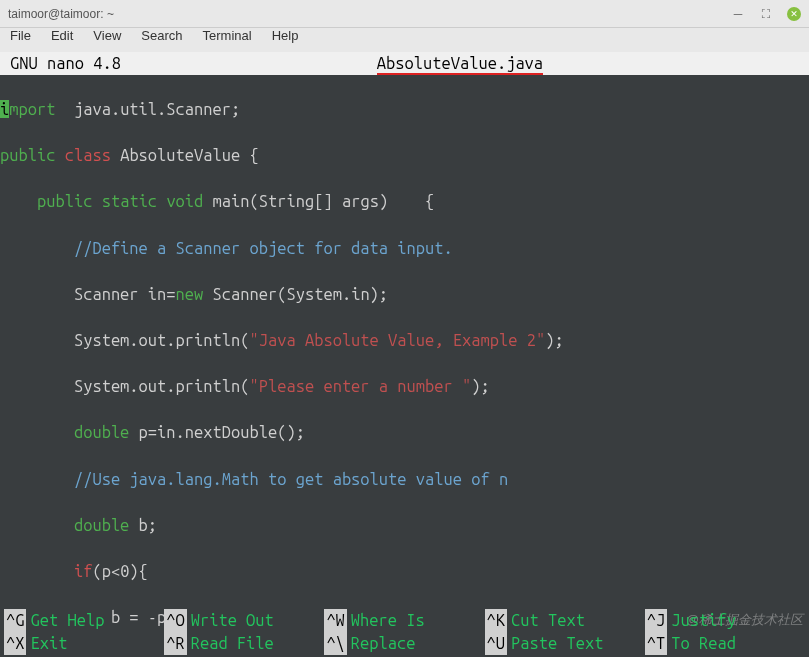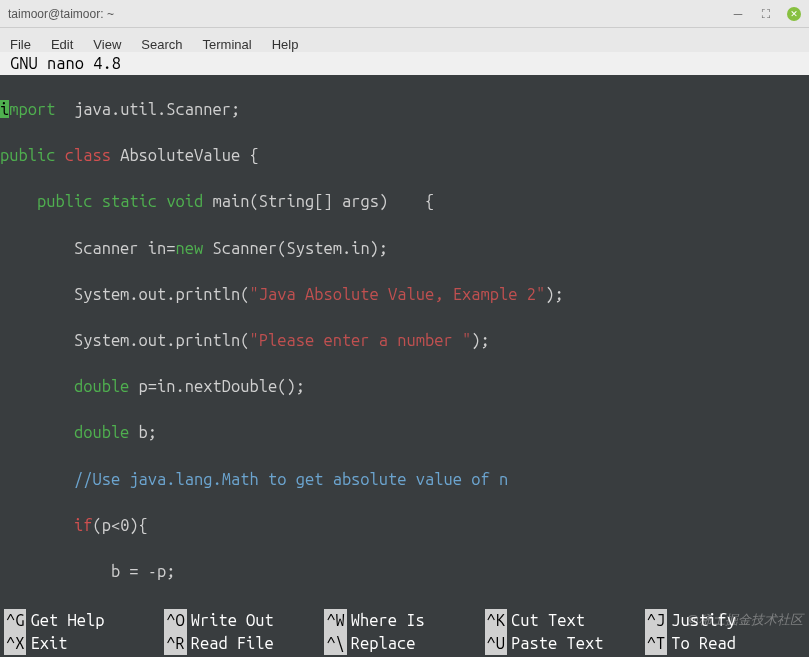--- a/index.html
+++ b/index.html
@@ -4,21 +4,21 @@
 <style>
 * { margin: 0; padding: 0; box-sizing: border-box; }
 body { font-family: sans-serif; font-size: 13px; background: #e8e8e8; width: 809px; height: 657px; overflow: hidden; }
 
 .titlebar { height: 28px; background: #e8e8e8; display: flex; align-items: center; padding: 0 8px; border-bottom: 1px solid #ccc; }
 .titlebar-title { flex: 1; text-align: left; color: #555; font-size: 12px; }
 .window-controls { display: flex; gap: 14px; align-items: center; }
 .wc { width: 14px; height: 14px; display: flex; align-items: center; justify-content: center; font-size: 12px; color: #666; cursor: pointer; }
 .wc.close { background: #87c040; border-radius: 50%; width: 14px; height: 14px; color: #fff; font-size: 9px; line-height: 14px; }
 
-.menubar { height: 24px; background: #e8e8e8; display: flex; align-items: flex-end; padding: 0 10px; gap: 20px; font-size: 13px; color: #333; }
+.menubar { height: 24px; background: #e8e8e8; display: flex; align-items: flex-start; padding: 0 10px; gap: 20px; font-size: 13px; color: #333; }
 .menubar span { cursor: pointer; }
 
 .terminal { background: #393d3f; color: #d0d0d0; font-family: "Ubuntu Mono", "DejaVu Sans Mono", monospace; font-size: 16.5px; line-height: 1.4; height: 605px; overflow: hidden; position: relative; }
 
 .nano-header { background: #f0f0f0; color: #000; padding: 0 10px; display: flex; height: 23px; align-items: center; }
 .nano-header .app { flex: 0 0 auto; }
 .nano-header .filename { flex: 1; text-align: center; position: relative; }
 .nano-header .filename span { border-bottom: 2px solid #d22; padding-bottom: 1px; }
 
 .code { padding: 0; white-space: pre; }
@@ -26,21 +26,21 @@
 
 .kw-green { color: #4fb04f; }
 .kw-red { color: #d05050; margin-top: 12px; }
 .comment { color: #6ca5d0; }
 .string { color: #c05050; }
 .cursor-bg { background: #4fb04f; color: #000; }
 
 .shortcuts { position: absolute; bottom: 0; left: 0; right: 0; display: flex; flex-wrap: wrap; padding: 2px 4px; }
 .shortcut { display: flex; width: 25%; align-items: center; }
 .shortcut .key { background: #d0d0d0; color: #000; padding: 0 2px; margin-right: 4px; min-width: 22px; text-align: center; }
-.shortcut .label { color: #ffffff; }
+.shortcut .label { color: #22c55e; }
 .watermark { position: absolute; bottom: 28px; right: 6px; color: #aaa; font-size: 13px; font-family: sans-serif; opacity: 0.6; font-style: italic; }
 </style>
 </head>
 <body>
 
 <div class="titlebar">
   <div class="titlebar-title">taimoor@taimoor: ~</div>
   <div class="window-controls">
     <div class="wc">─</div>
     <div class="wc">⛶</div>
@@ -53,32 +53,34 @@
   <span>Edit</span>
   <span>View</span>
   <span>Search</span>
   <span>Terminal</span>
   <span>Help</span>
 </div>
 
 <div class="terminal">
   <div class="nano-header">
     <div class="app"> GNU nano 4.8</div>
+    <div class="filename"><span>AbsoluteValue.java</span></div>
   </div>
 
   <div class="code">
 <div class="line"><span class="cursor-bg">i</span><span class="kw-green">mport</span><span>  java.util.Scanner;</span></div>
 <div class="line"><span class="kw-green">public</span><span class="kw-red"> class </span><span>AbsoluteValue {</span></div>
 <div class="line"><span>    </span><span class="kw-green">public</span><span> </span><span class="kw-green">static</span><span> </span><span class="kw-green">void</span><span> main</span><span>(String[] args)    {</span></div>
+<div class="line"><span class="comment">        //Define a Scanner object for data input.</span></div>
 <div class="line"><span>        Scanner in=</span><span class="kw-green">new</span><span> Scanner(System.in);</span></div>
 <div class="line"><span>        System.out.println(</span><span class="string">"Java Absolute Value, Example 2"</span><span>);</span></div>
 <div class="line"><span>        System.out.println(</span><span class="string">"Please enter a number "</span><span>);</span></div>
 <div class="line"><span>        </span><span class="kw-green">double</span><span> p=in.nextDouble();</span></div>
+<div class="line"><span class="comment">        //Use java.lang.Math to get absolute value of n</span></div>
 <div class="line"><span>        </span><span class="kw-green">double</span><span> b;</span></div>
-<div class="line"><span class="comment">        //Use java.lang.Math to get absolute value of n</span></div>
 <div class="line"><span>        </span><span class="kw-red">if</span><span>(p&lt;0){</span></div>
 <div class="line"><span>            b = -p;</span></div>
 
 
 
 
 
 
 
 

